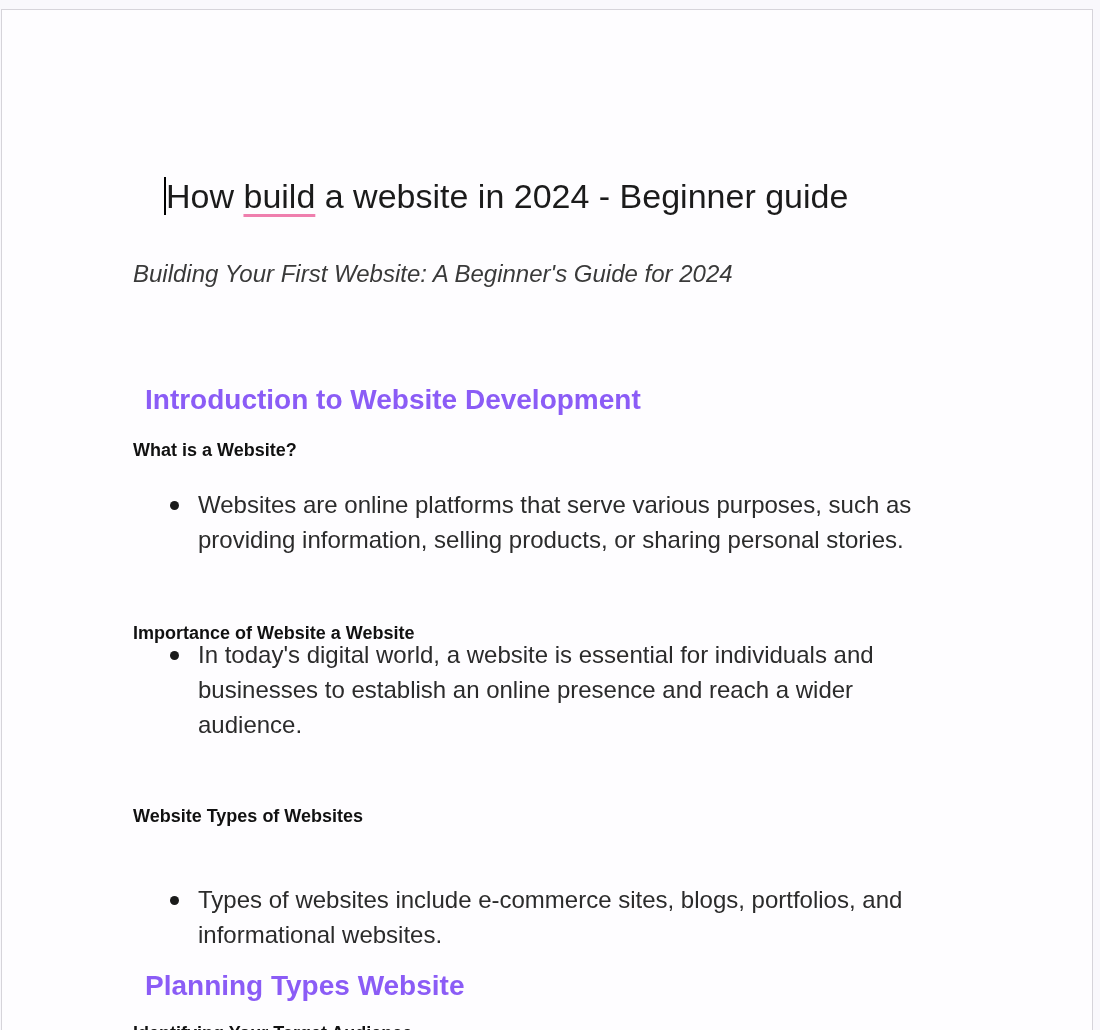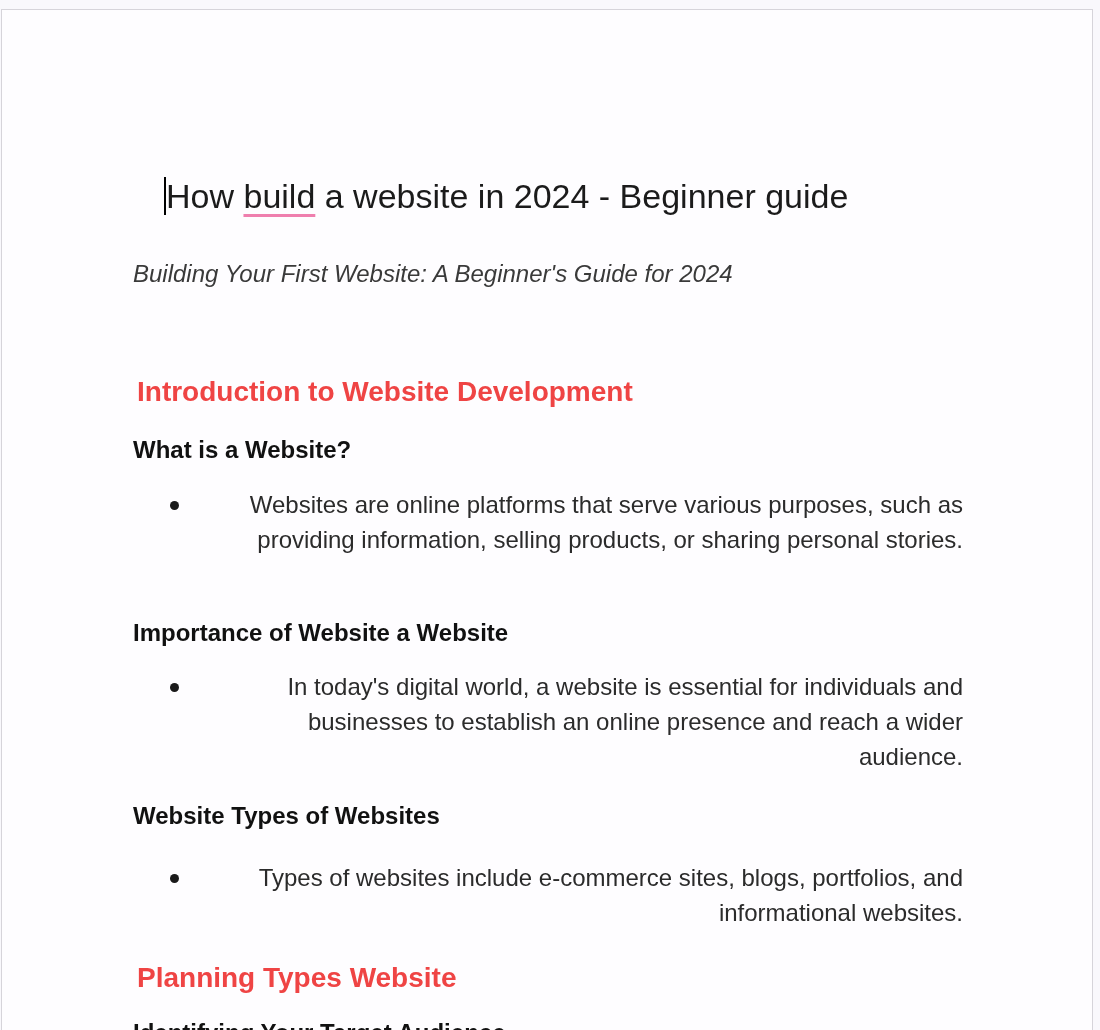--- a/index.html
+++ b/index.html
@@ -62,45 +62,44 @@
       margin: 0;
       font-size: 24px;
       color: #3a3a3a;
       white-space: nowrap;
       line-height: 30px;
       font-style: italic;
     }
     .h2 {
       position: absolute;
       left: 0;
-      margin: 4px;
+      margin: 12px;
       font-size: 28px;
       font-weight: bold;
       white-space: nowrap;
-      color: #ef4444;
+      color: #8b5cf6;
       line-height: 34px;
     }
     .h3 {
       position: absolute;
       left: 0;
       margin: 0;
-      font-size: 24px;
+      font-size: 18px;
       font-weight: bold;
       white-space: nowrap;
       color: #111;
       line-height: 24px;
     }
     .bullets {
       position: absolute;
       left: 0;
       margin: 0;
       padding: 0;
       list-style: none;
       width: 830px;
-      text-align: right;
     }
     .bullet-item {
       position: relative;
       padding-left: 65px;
       font-size: 24px;
       line-height: 35px;
       color: #2b2b2b;
     }
     .bullet-dot {
       position: absolute;
@@ -126,29 +125,29 @@
 
     <h3 class="h3" style="top:428px">What is a Website?</h3>
     <ul class="bullets" style="top:477px">
       <li class="bullet-item">
         <span class="bullet-dot"></span>
         <span>Websites are online platforms that serve various purposes, such as providing information, selling products, or sharing personal stories.</span>
       </li>
     </ul>
 
     <h3 class="h3" style="top:611px">Importance of Website a Website</h3>
-    <ul class="bullets" style="top:659px">
+    <ul class="bullets" style="top:627px">
       <li class="bullet-item">
         <span class="bullet-dot"></span>
         <span>In today's digital world, a website is essential for individuals and businesses to establish an online presence and reach a wider audience.</span>
       </li>
     </ul>
 
     <h3 class="h3" style="top:794px">Website Types of Websites</h3>
-    <ul class="bullets" style="top:850px">
+    <ul class="bullets" style="top:872px">
       <li class="bullet-item">
         <span class="bullet-dot"></span>
         <span>Types of websites include e-commerce sites, blogs, portfolios, and informational websites.</span>
       </li>
     </ul>
 
     <h2 class="h2" style="top:947px">Planning Types Website</h2>
 
     <h3 class="h3" style="top:1011px">Identifying Your Target Audience</h3>
 

